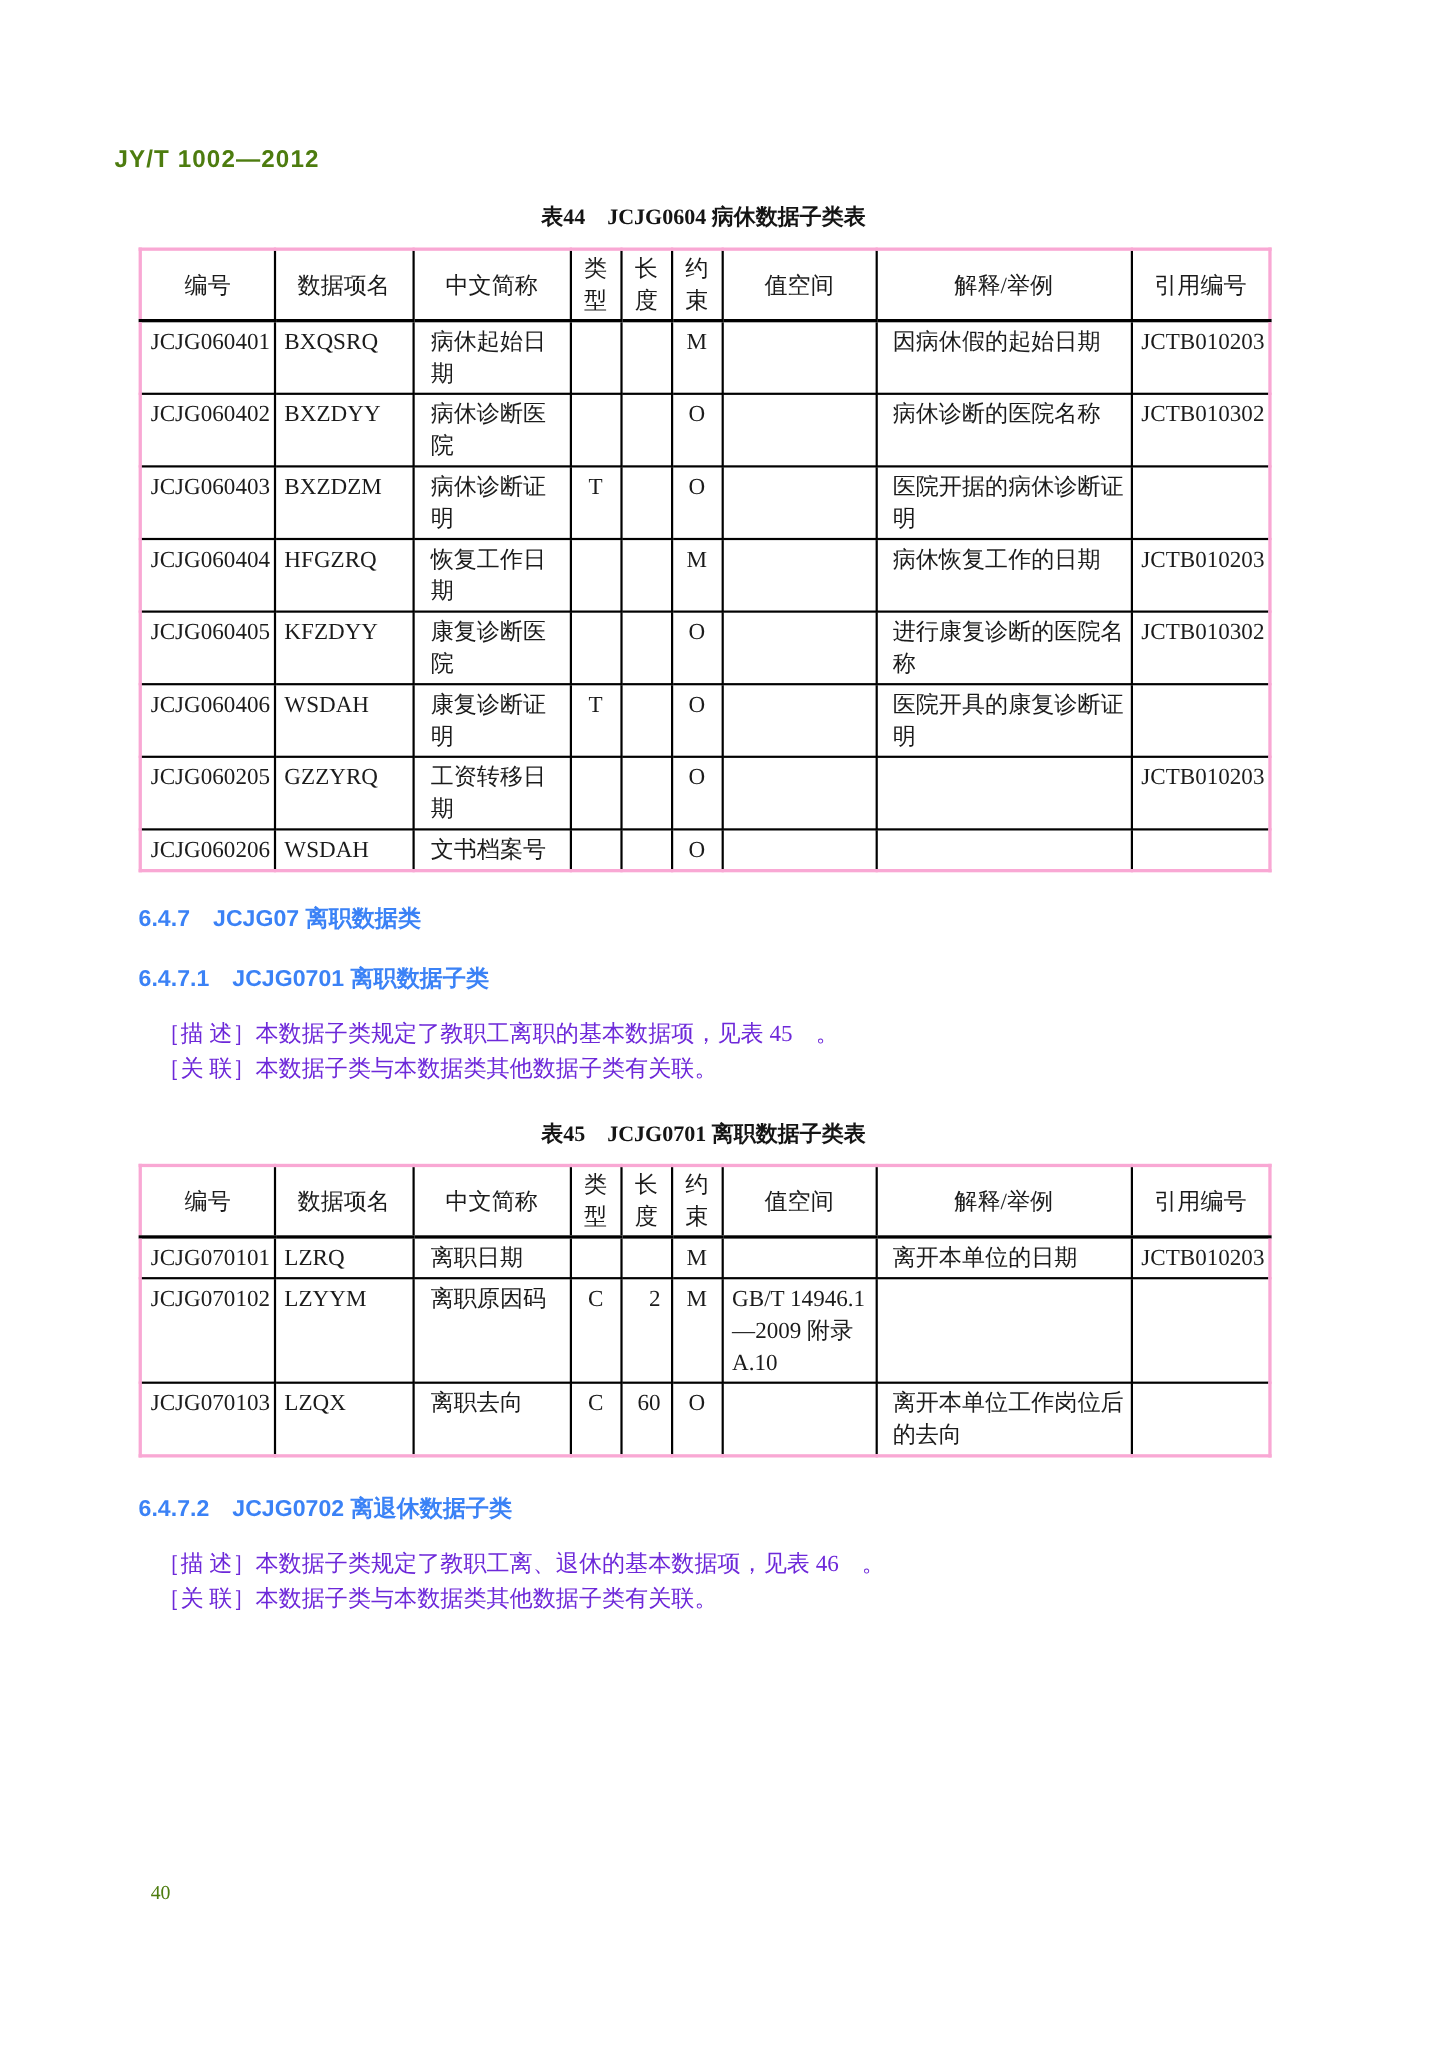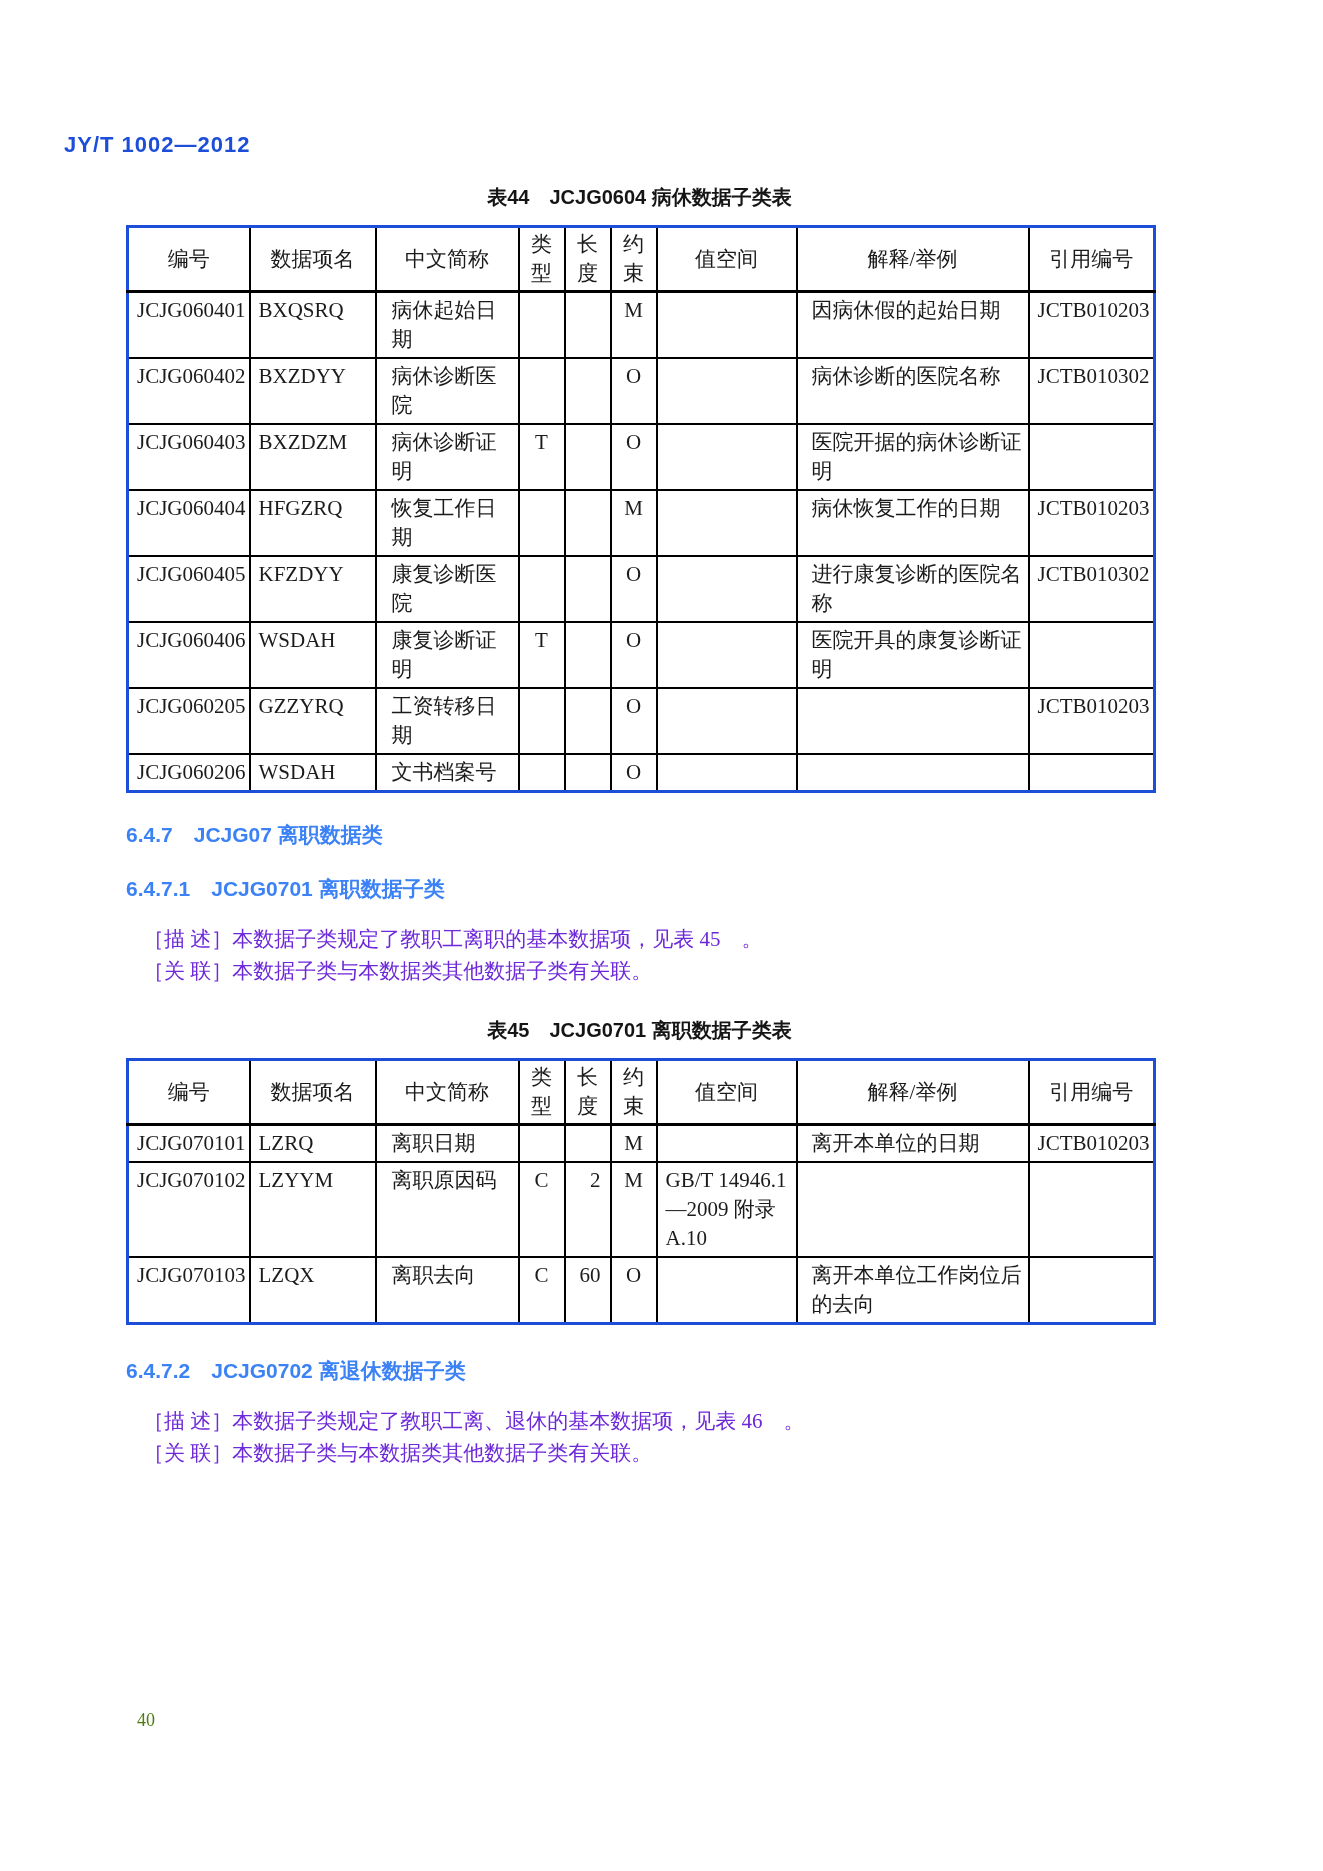--- a/index.html
+++ b/index.html
@@ -14,46 +14,46 @@
     color: #1b1b1b;
   }
   .page {
     position: relative;
     width: 1323px;
     height: 1871px;
     overflow: hidden;
   }
   .doc-code {
     padding-top: 132px;
-    margin-left: 64px;
+    margin-left: 104px;
     font-family: "Liberation Sans", sans-serif;
     font-weight: bold;
     font-size: 22px;
     letter-spacing: 1px;
-    color: #1d4ed8;
+    color: #4d7c0f;
   }
   .tbl-title {
     width: 1027px;
     margin: 26px 0 0 126px;
     text-align: center;
-    font-family: Liberation Sans, sans-serif;
+    font-family: Liberation Serif, serif;
     font-weight: bold;
     font-size: 20px;
     color: #151515;
   }
   .tbl-title.second {
     margin-top: 30px;
   }
   table.data-table {
     border-collapse: collapse;
     table-layout: fixed;
     width: 1027px;
     margin: 14px 0 0 126px;
     font-size: 21px;
-    border: 3px solid #1d4ed8;
+    border: 3px solid #f9a8d4;
   }
   table.data-table th,
   table.data-table td {
     border: 2px solid #000;
     overflow: hidden;
   }
   table.data-table thead th {
     border-bottom: 3px solid #000;
     font-weight: normal;
     text-align: center;

